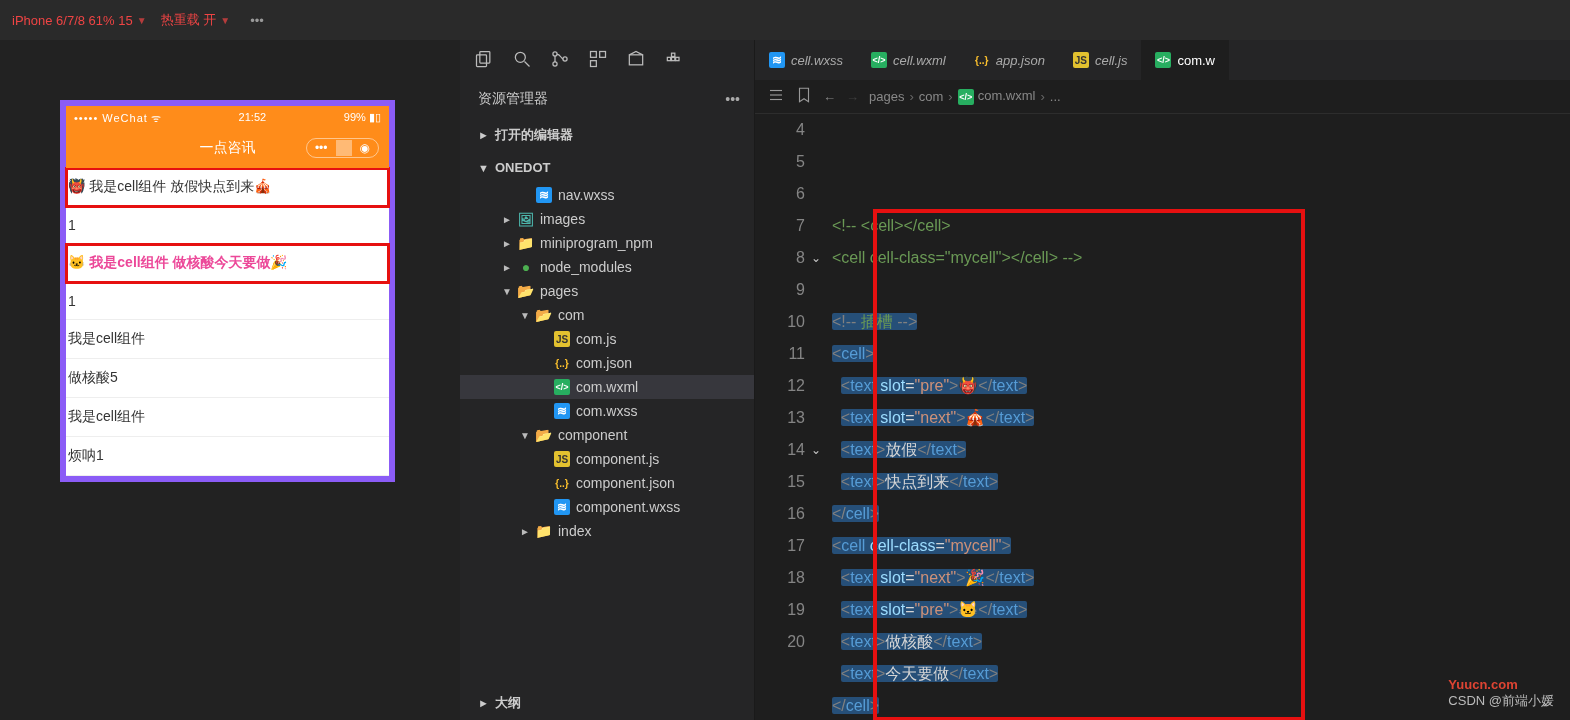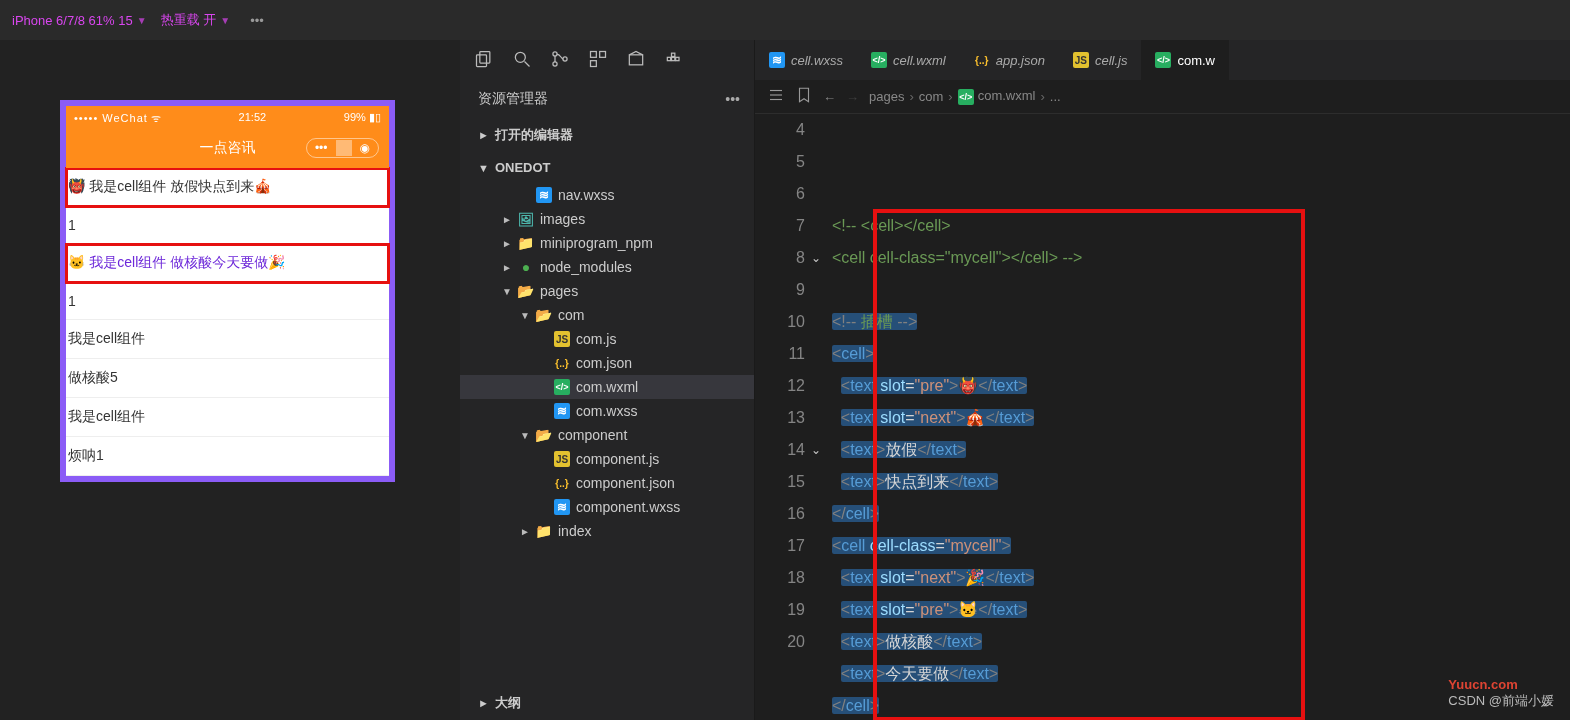--- a/index.html
+++ b/index.html
@@ -1,39 +1,39 @@
 <!DOCTYPE html>
 <html><head>
 <meta charset="utf-8">
 <style>
 * { margin: 0; padding: 0; box-sizing: border-box; font-family: -apple-system, "Segoe UI", "Helvetica Neue", Arial, sans-serif; }
 body { background: #1e1e1e; color: #ccc; width: 1570px; height: 720px; overflow: hidden; display: flex; flex-direction: column; font-size: 13px; }
 
 
 .topbar { height: 40px; background: #2a2a2a; display: flex; align-items: center; padding: 0 12px; gap: 14px; }
-.tbtn { color: #d946ef; font-size: 13px; display: inline-flex; align-items: center; gap: 4px; cursor: pointer; }
+.tbtn { color: #ef4444; font-size: 13px; display: inline-flex; align-items: center; gap: 4px; cursor: pointer; }
 .tbtn .chev { font-size: 10px; opacity: .7; }
 .elip { color: #999; margin-left: 6px; cursor: pointer; }
 
 
 .main { display: flex; height: calc(720px - 40px); }
 
 
 .sim { width: 460px; background: #222; display: flex; align-items: flex-start; padding-top: 60px; overflow: hidden; }
 .phone { width: 335px; margin-left: 60px; background: #fff; border: 6px solid #8b5cf6; color: #222; font-size: 14px; }
 .statusbar { height: 22px; background: #ff8c1a; color: #fff; display: flex; align-items: center; justify-content: space-between; padding: 0 8px; font-size: 11px; }
 .statusbar .dots { letter-spacing: 1px; }
 .navbar { height: 40px; background: #ff8c1a; color: #fff; display: flex; align-items: center; justify-content: center; position: relative; font-size: 14px; }
 .capsule { position: absolute; right: 10px; display: flex; align-items: center; gap: 0; border: 1px solid rgba(255,255,255,.5); border-radius: 14px; overflow: hidden; }
 .capsule span { padding: 2px 8px; font-size: 12px; }
 .capsule .div { width:1px; height:16px; background: rgba(255,255,255,.4); }
 .section-title { background: #f3f3f3; color: #666; padding: 6px 10px; font-size: 13px; }
 .cell-line { padding: 10px 2px; border-bottom: 1px solid #eee; color: #333; font-size: 14px; }
 .cell-highlight { outline: 3px solid #e61010; outline-offset: -2px; }
-.cell-orange { color: #6d28d9; font-weight: 400; }
+.cell-orange { color: #ec4899; font-weight: 700; }
 
 
 .explorer { width: 295px; background: #252526; display: flex; flex-direction: column; border-right: 1px solid #1a1a1a; }
 .xtoolbar { height: 40px; display: flex; align-items: center; gap: 18px; padding: 0 14px; }
 .xiconrow svg { width: 20px; height: 20px; fill: none; stroke: #bbb; stroke-width: 1.5; }
 .xiconbtn { cursor: pointer; }
 .xheader { display: flex; justify-content: space-between; align-items: center; padding: 10px 14px 10px 18px; color: #ccc; font-size: 14px; }
 .xheader .more { cursor: pointer; color: #aaa; }
 .section { padding: 8px 8px 8px 18px; font-weight: bold; color: #ccc; cursor: pointer; font-size: 13px; display: flex; align-items: center; gap: 6px; }
 .section .caret { font-size: 11px; }

